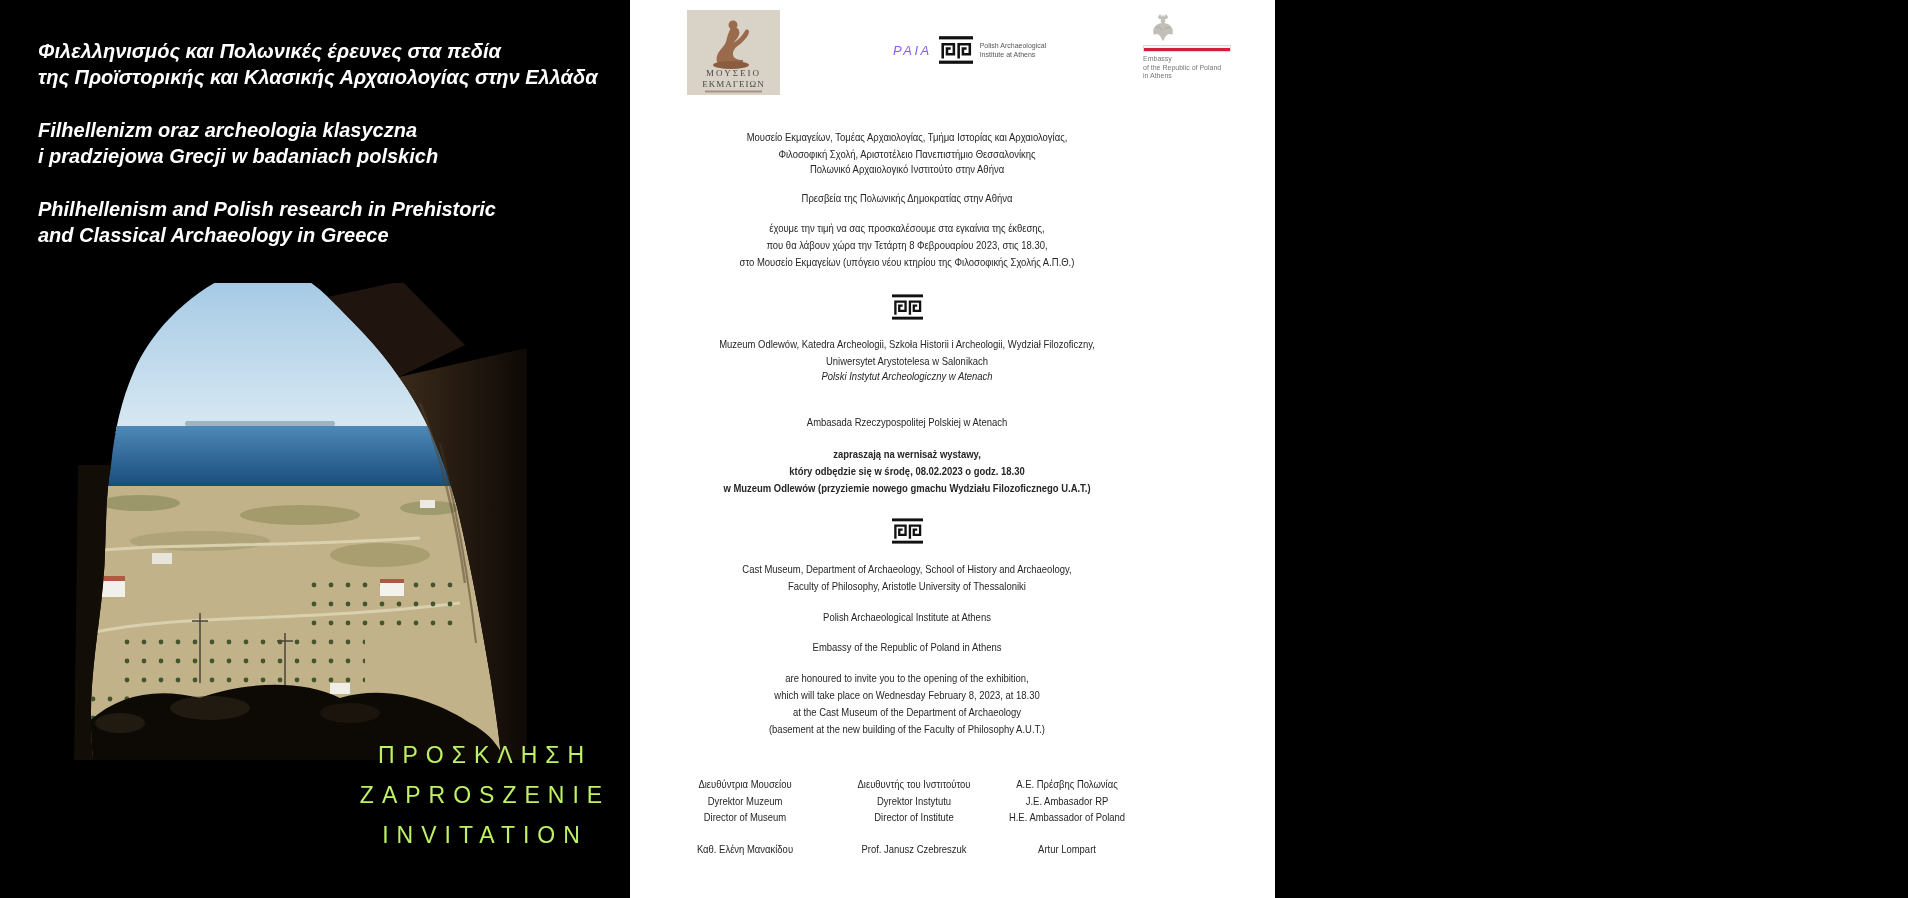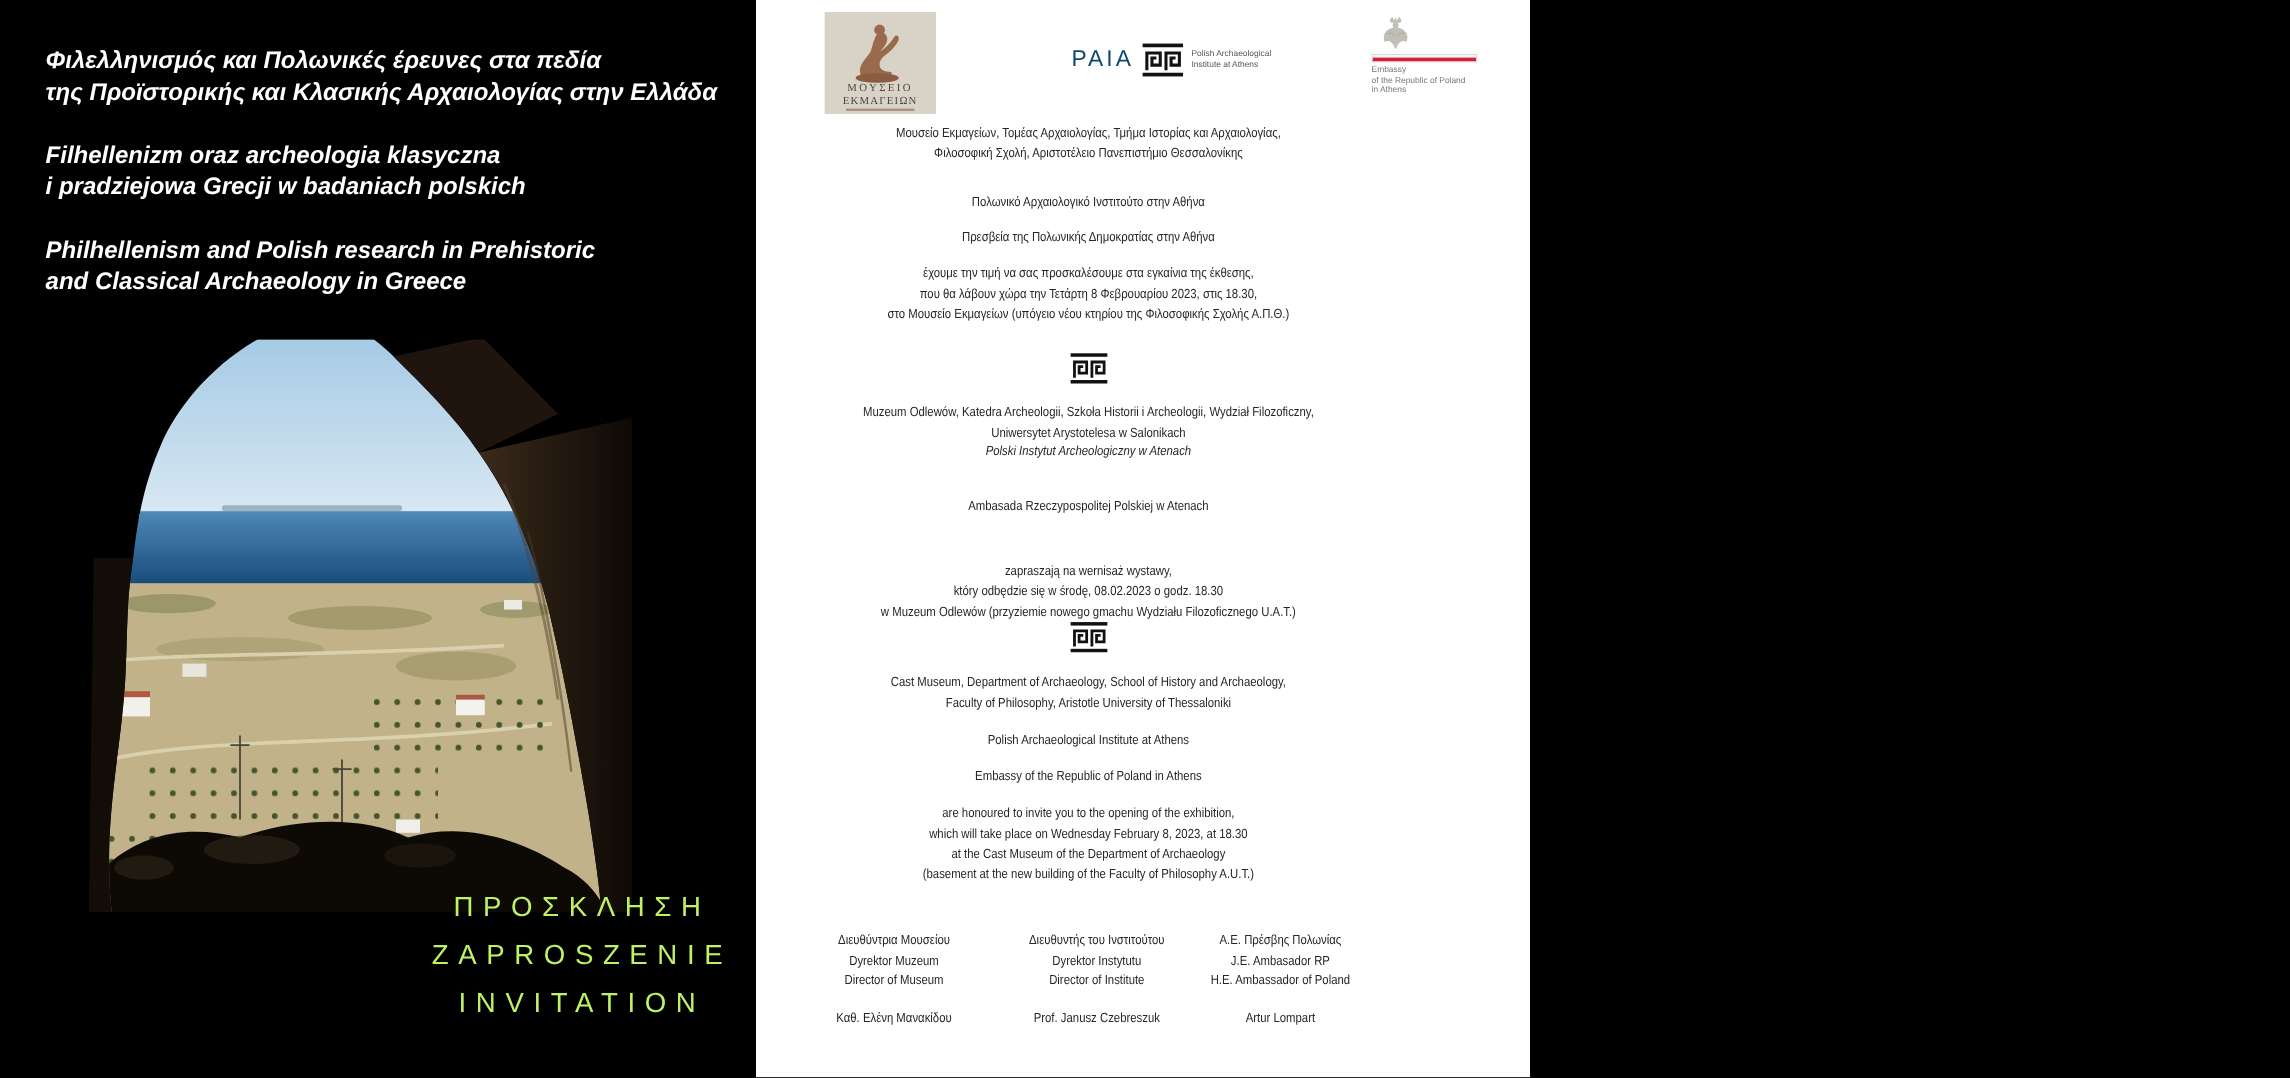--- a/index.html
+++ b/index.html
@@ -18,37 +18,37 @@
   .cave{position:absolute;left:0;top:253px;}
   .inv-words{position:absolute;left:348px;top:735px;width:266px;text-align:center;
              color:#bef264;font-size:23px;letter-spacing:8px;line-height:40px;font-weight:400;}
   .inv-words div{padding-left:8px;white-space:nowrap;}
 
   
   .panel-center{color:#262626;}
   .blk{position:absolute;left:27px;width:500px;text-align:center;}
   .ln{font-size:11px;line-height:17px;white-space:nowrap;
       transform:scaleX(.86);transform-origin:50% 50%;}
-  .b-el-orgs1{top:103px;} .b-el-orgs2{top:161px;} .b-el-orgs3{top:190px;}
+  .b-el-orgs1{top:129px;} .b-el-orgs2{top:161px;} .b-el-orgs3{top:190px;}
   .b-el-invite{top:220px;}
   .b-meander1{top:294px;} .b-meander2{top:518px;}
   .b-pl-orgs1{top:336px;} .b-pl-orgs2{top:368px;font-style:italic;} .b-pl-orgs3{top:414px;}
-  .b-pl-invite{top:468px;}
+  .b-pl-invite{top:446px;font-weight:bold;}
   .b-en-orgs1{top:561px;} .b-en-orgs2{top:609px;} .b-en-orgs3{top:639px;}
   .b-en-invite{top:670px;}
   .meander-wrap{position:absolute;left:27px;width:500px;text-align:center;}
   .sig-col{position:absolute;top:776px;width:200px;text-align:center;}
   .sig-col .ln{line-height:16.5px;}
   .sig-1{left:15px;} .sig-2{left:184px;} .sig-3{left:337px;}
   .sig-name{margin-top:15px;}
 
   
   .logo-museum{position:absolute;left:57px;top:10px;}
   .logo-paia{position:absolute;left:263px;top:36px;display:flex;align-items:center;gap:7px;}
-  .paia-acronym{font-size:19px;letter-spacing:2.5px;color:#0c4a6e;}
+  .paia-acronym{font-size:13px;letter-spacing:2.5px;color:#8b5cf6;font-style:italic;}
   .paia-name{font-size:7px;line-height:9px;color:#555;text-align:left;}
   .logo-embassy{position:absolute;left:513px;top:13px;width:92px;}
   .embassy-eagle{display:block;margin-left:8px;}
   .flag-bar{width:88px;height:7px;margin-top:4px;border:1px solid #d8d8d8;box-sizing:border-box;}
   .flag-white{height:2px;background:#f7f7f7;}
   .flag-red{height:3px;background:#d21f3c;}
   .embassy-name{margin-top:3px;font-size:7px;line-height:8.5px;color:#777;text-align:left;}
 </style>
 </head>
 <body>

